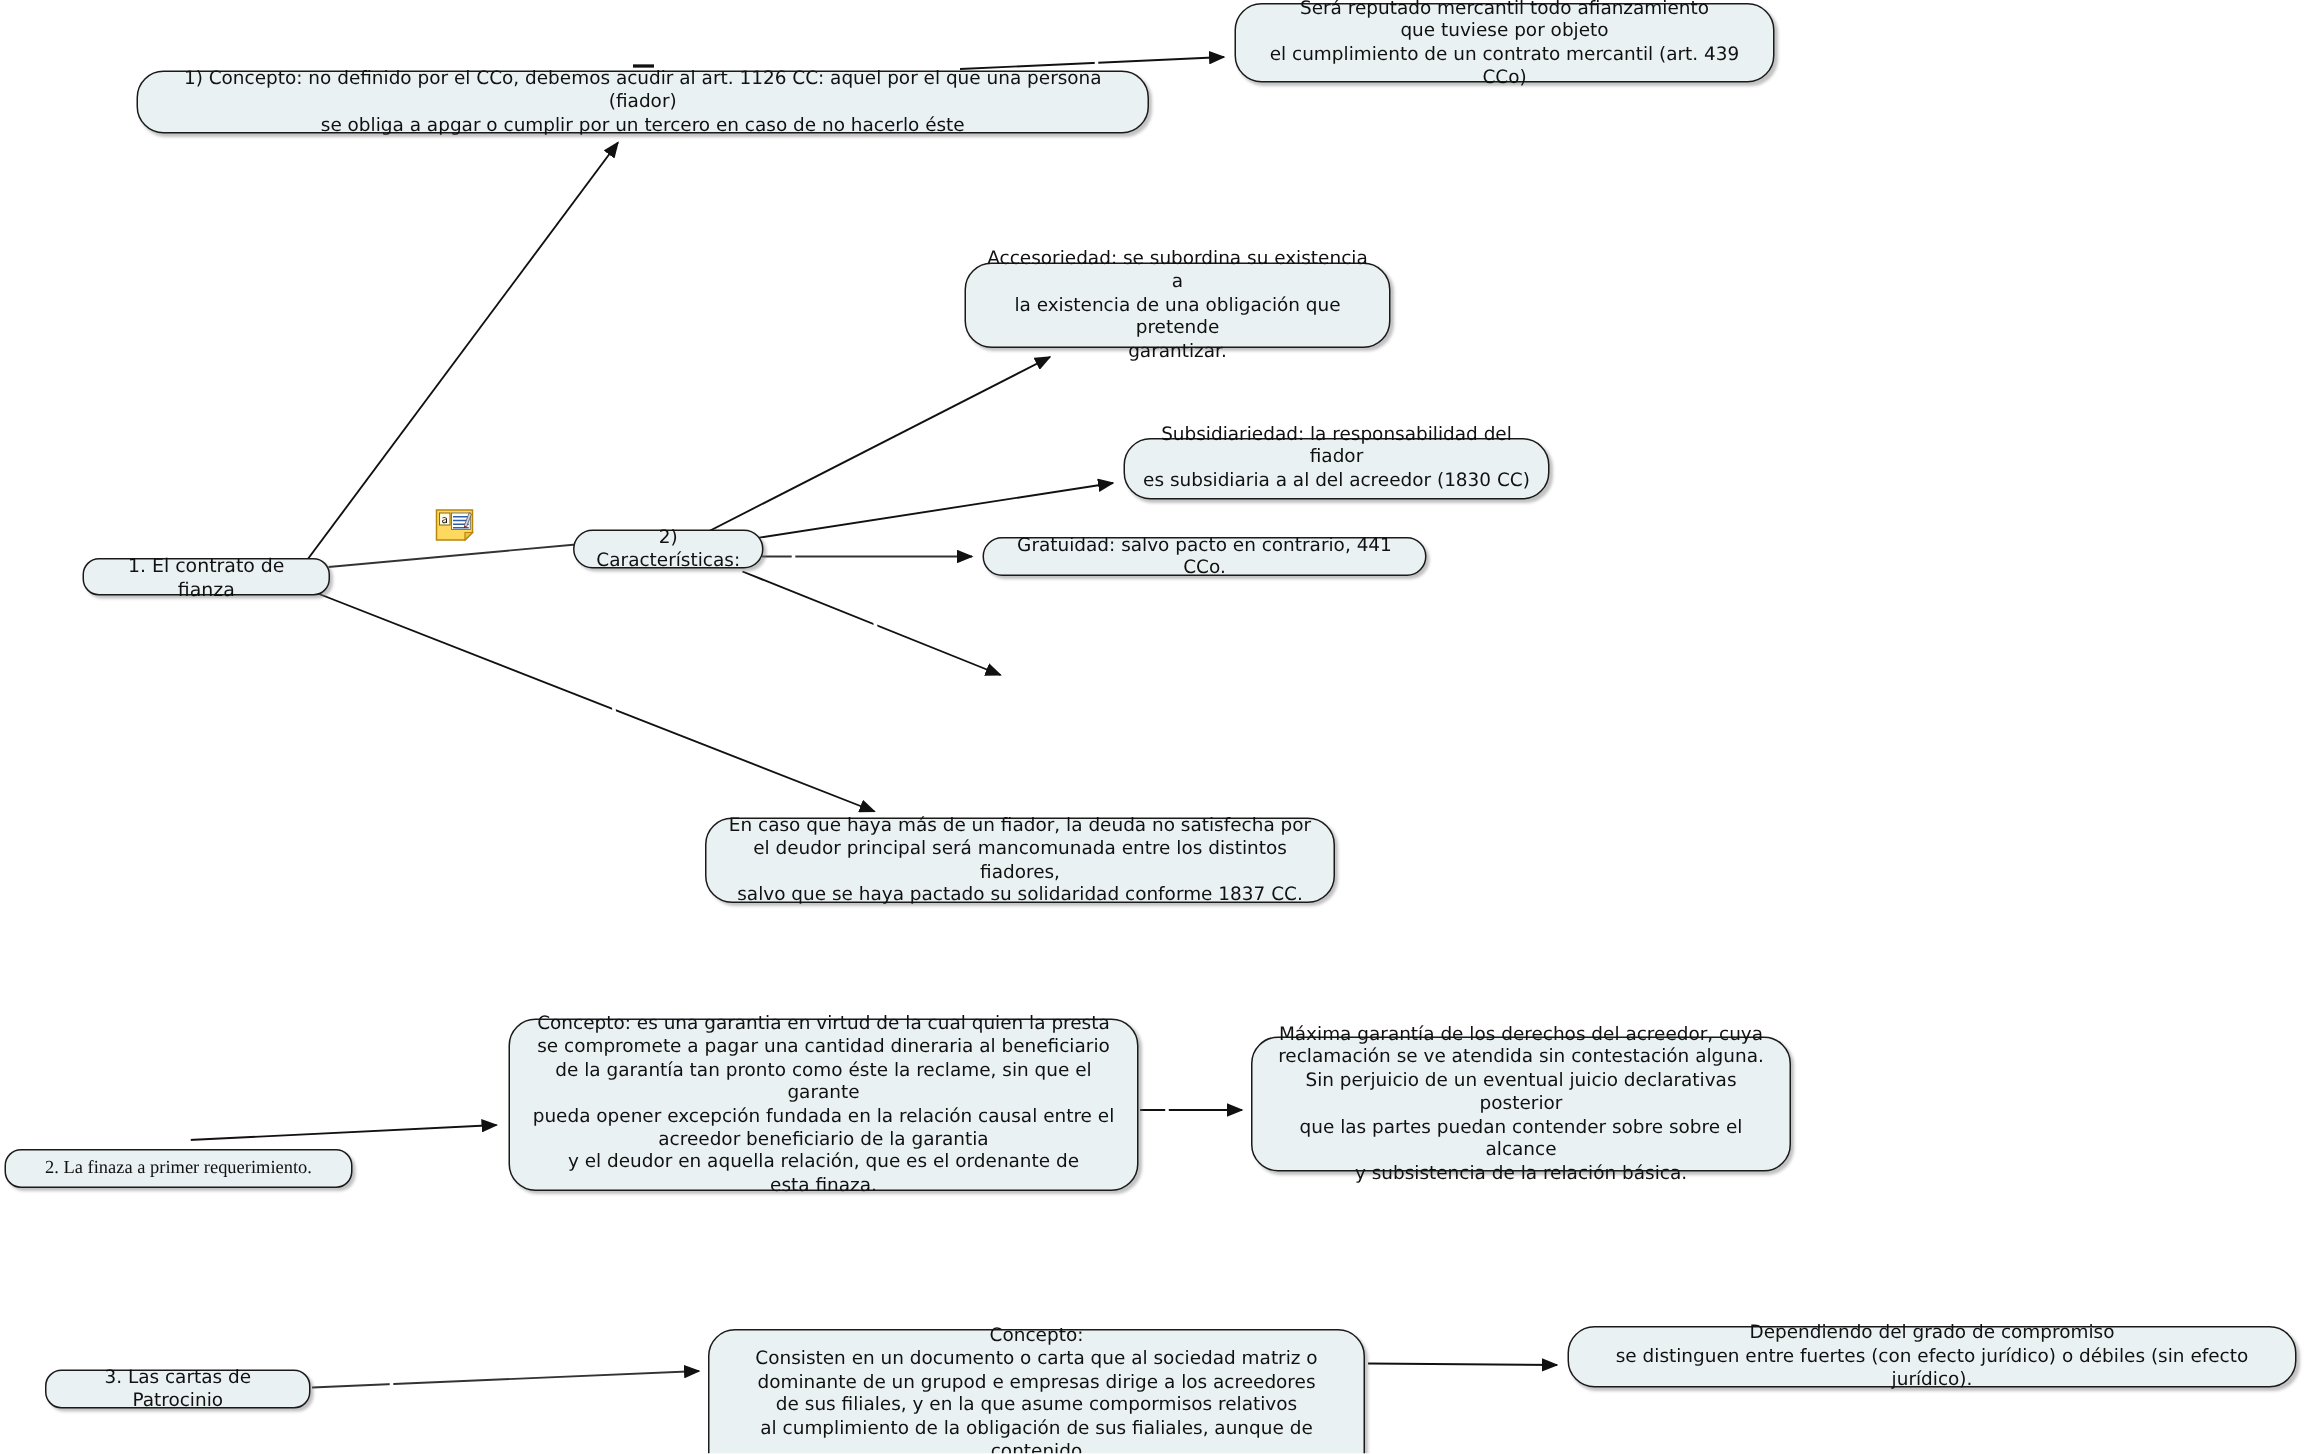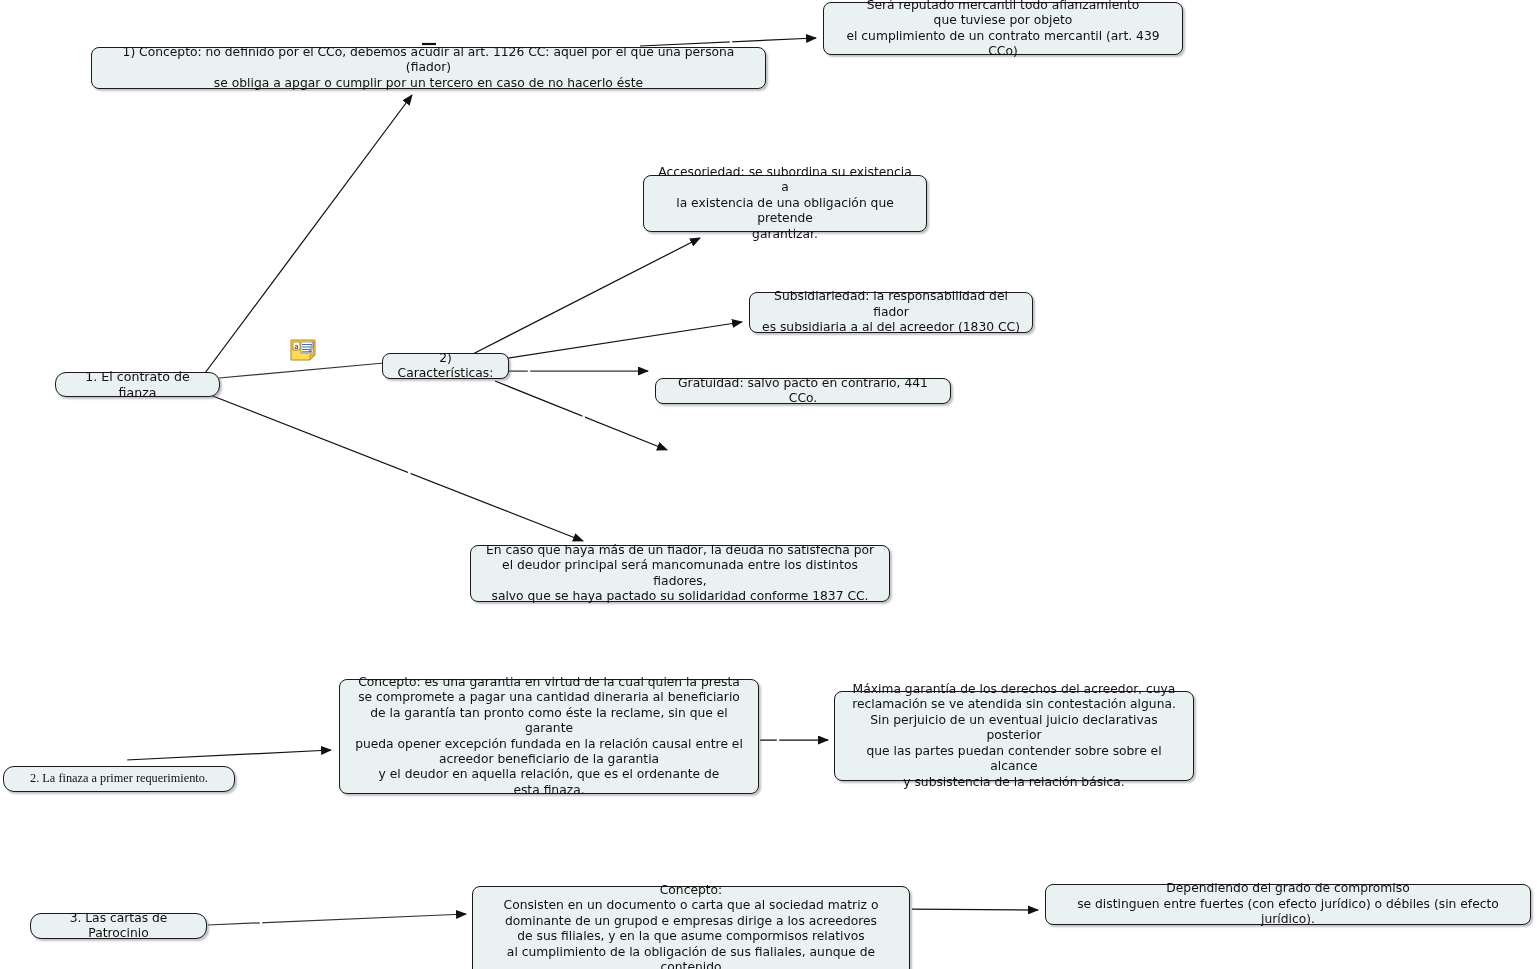--- a/index.html
+++ b/index.html
@@ -24,21 +24,21 @@
     top: 0;
     width: 1537px;
     height: 969px;
     pointer-events: none;
   }
   .node {
     position: absolute;
     box-sizing: border-box;
     background: #eaf1f3;
     border: 1.3px solid #1a1a1a;
-    border-radius: 8px;
+    border-radius: 18px;
     color: #111111;
     font-size: 12.3px;
     line-height: 15.4px;
     text-align: center;
     padding: 4px 9px;
     box-shadow: 2px 2px 2px rgba(120,120,120,0.45);
     display: flex;
     align-items: center;
     justify-content: center;
     white-space: pre-line;
@@ -137,26 +137,26 @@
       <path d="M19.5,11.5 L21,12.4 L19.2,13 Z" fill="#8b1a1a"></path>
     </svg>
   </span>
 
   <div class="node" style="left:643px; top:175px; width:284px; height:57px;">
     <span>Accesoriedad: se subordina su existencia a
 la existencia de una obligación que pretende
 garantizar.</span>
   </div>
 
-  <div class="node" style="left:749px; top:292px; width:284px; height:41px;">
+  <div class="node" style="left:749px; top:292px; width:284px; height:41px;align-items:flex-end;">
     <span>Subsidiariedad: la responsabilidad del fiador
 es subsidiaria a al del acreedor (1830 CC)</span>
   </div>
 
-  <div class="node" style="left:655px; top:378px; width:296px; height:26px;">
+  <div class="node" style="left:655px; top:358px; width:296px; height:26px;">
     <span>Gratuidad: salvo pacto en contrario, 441 CCo.</span>
   </div>
 
 
   <div class="node" style="left:470px; top:545px; width:420px; height:57px;">
     <span>En caso que haya más de un fiador, la deuda no satisfecha por
 el deudor principal será mancomunada entre los distintos fiadores,
 salvo que se haya pactado su solidaridad conforme 1837 CC.</span>
   </div>
 

